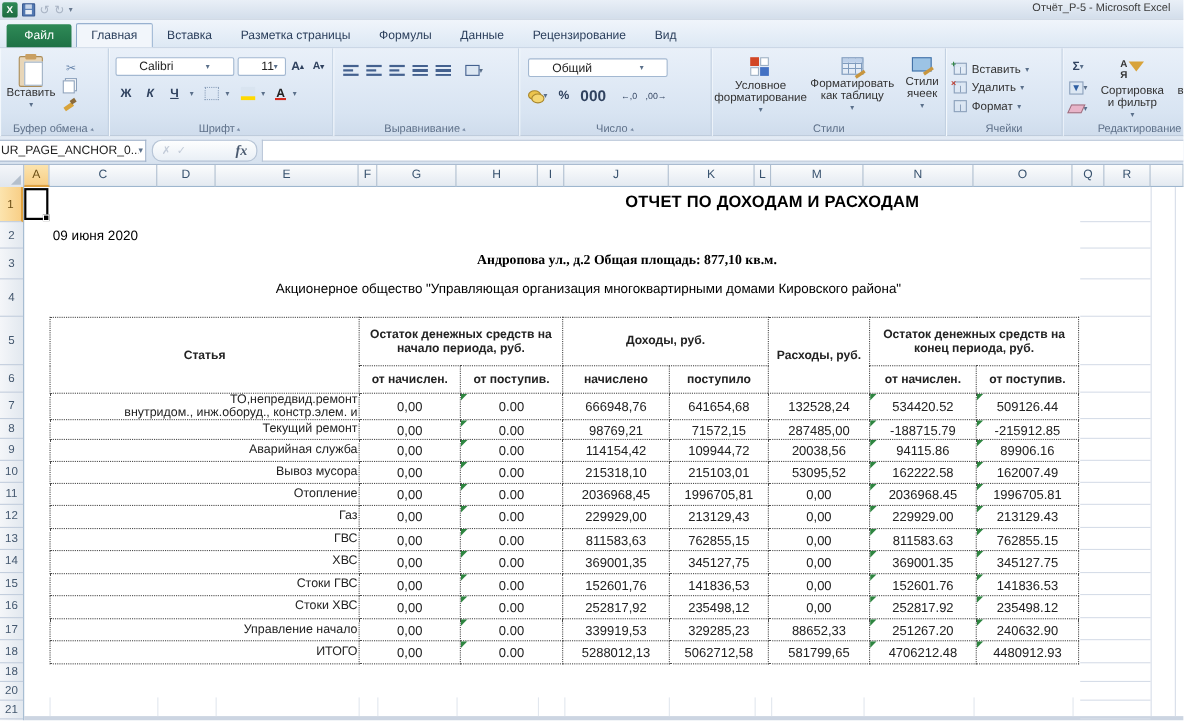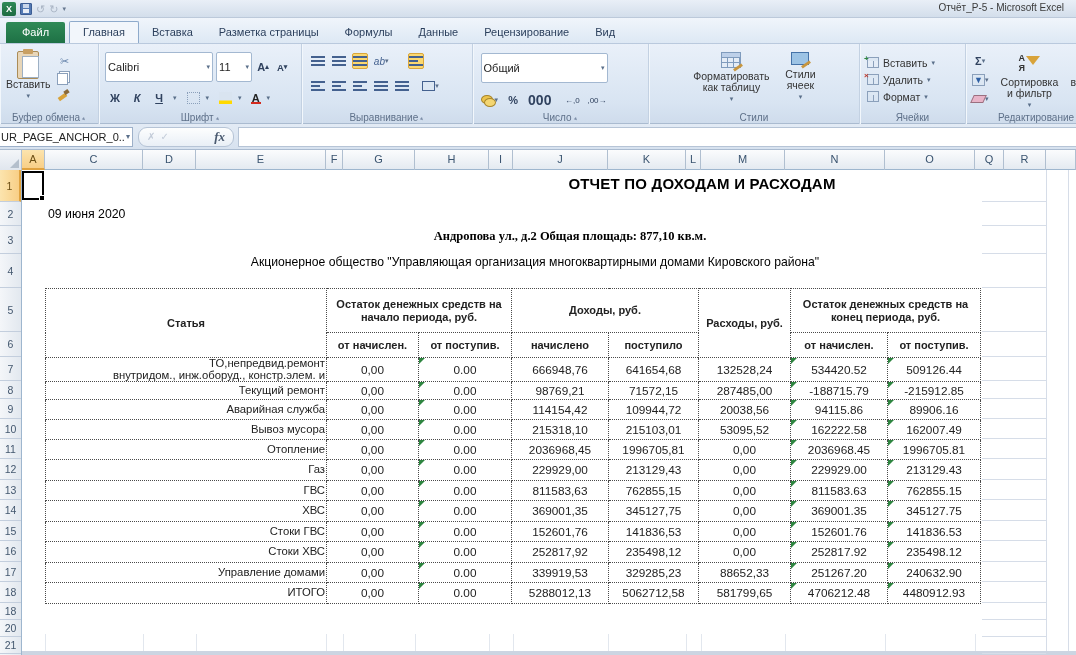--- a/index.html
+++ b/index.html
@@ -28,22 +28,22 @@
   .tab.active { background:#f2f6fb; border:1px solid #8eaacb; border-bottom:none; border-radius:2px 2px 0 0; }
 
   
   #ribbon { position:absolute; left:0; top:44px; width:1076px; height:80px;
     background:linear-gradient(#e9f0f9,#d8e4f2 75%,#cfdcec); border-bottom:1px solid #aabbd0; display:flex; }
   .rgroup { position:relative; height:80px; border-right:1px solid #c3d1e2; box-shadow:1px 0 0 #f2f7fc inset; padding-top:3px; }
   .rgroup-label { position:absolute; left:0; right:0; bottom:1px; text-align:center; font-size:10px; color:#5e7089; white-space:nowrap; }
   .launcher { display:inline-block; transform:rotate(45deg); font-size:6px; color:#7d8fa8; margin-left:3px; }
   .bigbtn { display:inline-flex; flex-direction:column; align-items:center; font-size:10.5px; color:#333; text-align:center; line-height:11px; }
   .darr { font-size:7px; color:#5a6f8a; }
-  .combo { background:#fff; border:1px solid #a3b8d1; border-radius:2px; height:30px; display:flex; align-items:center;
-    justify-content:space-between; padding:0 2px; font-size:11px; color:#222; }
+  .combo { background:#fff; border:1px solid #a3b8d1; border-radius:2px; height:17px; display:flex; align-items:center;
+    justify-content:space-between; padding:0 21px; font-size:11px; color:#222; }
   .sbtn { display:inline-flex; align-items:center; justify-content:center; height:16px; min-width:16px; font-size:11px; color:#30425f; }
   .sbtn.on { background:#fbd86f; border:1px solid #d9a63c; border-radius:2px; }
 
   
   .clipboard-ic { width:22px; height:28px; background:#e8d6b8; border:1px solid #ab8c57; border-radius:2px; position:relative; }
   .clipboard-ic:before { content:""; position:absolute; left:5px; top:-3px; width:10px; height:5px; background:#c9a063; border-radius:1px; }
   .clipboard-ic:after { content:""; position:absolute; left:4px; top:4px; width:15px; height:20px; background:#fff; border:1px solid #9db0c4; }
   .copy-ic { width:11px; height:12px; background:#fff; border:1px solid #8ba0bb; box-shadow:2px -2px 0 -1px #fff,2px -2px 0 #8ba0bb; }
   .brush-ic { width:12px; height:12px; position:relative; }
   .brush-ic:before { content:""; position:absolute; left:1px; top:6px; width:9px; height:4px; background:#d8a33a; transform:rotate(-35deg); }
@@ -216,38 +216,20 @@
       <span class="darr">▾</span>
       <span style="width:13px; height:12px; background:linear-gradient(#d9e4f0 0 8px,#ffd900 9px 12px); margin-left:4px;"></span>
       <span class="darr">▾</span>
       <span style="font-weight:bold; color:#222; background:linear-gradient(transparent 0 10px,#d42a1e 10px 13px); padding:0 1px; margin-left:3px;">А</span>
       <span class="darr">▾</span>
     </div>
     <div class="rgroup-label"><span>Шрифт</span><span class="launcher">▸</span></div>
   </div>
 
   <div class="rgroup" style="width:172px;">
-    <div style="display:flex; gap:5px; padding:6px 4px 0 8px; align-items:center;">
-      <span class="sbtn">
-          <span class="lines-ic"></span>
-        </span>
-      <span class="sbtn">
-          <span class="lines-ic"></span>
-        </span>
-      <span class="sbtn on">
-          <span class="lines-ic"></span>
-        </span>
-      <span class="sbtn">
-          <span class="orient-ic">ab</span>
-          <span class="darr">▾</span>
-        </span>
-      <span class="sbtn on" style="margin-left:14px;">
-          <span class="lines-ic short"></span>
-        </span>
-    </div>
     <div style="display:flex; gap:5px; padding:9px 4px 0 8px; align-items:center;">
       <span class="sbtn">
           <span class="lines-ic short"></span>
         </span>
       <span class="sbtn">
           <span class="lines-ic short"></span>
         </span>
       <span class="sbtn">
           <span class="lines-ic short"></span>
         </span>
@@ -280,20 +262,30 @@
       <span class="sbtn" style="font-weight:bold;">%</span>
       <span class="sbtn" style="font-weight:bold; font-size:14px;">000</span>
       <span class="sbtn" style="font-size:8px; margin-left:6px;">←,0</span>
       <span class="sbtn" style="font-size:8px;">,00→</span>
     </div>
     <div class="rgroup-label"><span>Число</span><span class="launcher">▸</span></div>
   </div>
 
   <div class="rgroup" style="width:213px;">
     <div style="display:flex; gap:6px; padding:5px 2px 0 5px; justify-content:center;">
+      <div class="bigbtn" style="width:78px;">
+        <span class="cond-ic">
+            <span></span>
+            <span></span>
+            <span></span>
+            <span></span>
+          </span>
+        <span style="margin-top:3px;">Условное форматирование</span>
+        <span class="darr">▾</span>
+      </div>
       <div class="bigbtn" style="width:84px;">
         <span class="table-ic"></span>
         <span style="margin-top:3px;">Форматировать как таблицу</span>
         <span class="darr">▾</span>
       </div>
       <div class="bigbtn" style="width:42px;">
         <span class="cellstyle-ic"></span>
         <span style="margin-top:4px;">Стили ячеек</span>
         <span class="darr">▾</span>
       </div>
@@ -565,21 +557,21 @@
             <td class="val">0,00</td>
             <td class="val flag">0.00</td>
             <td class="val">252817,92</td>
             <td class="val">235498,12</td>
             <td class="val">0,00</td>
             <td class="val flag">252817.92</td>
             <td class="val flag">235498.12</td>
           </tr>
           <tr style="height: 20px;">
             <td class="article">
-              <div>Управление домами</div>
+              <div>Управление начало</div>
             </td>
             <td class="val">0,00</td>
             <td class="val flag">0.00</td>
             <td class="val">339919,53</td>
             <td class="val">329285,23</td>
             <td class="val">88652,33</td>
             <td class="val flag">251267.20</td>
             <td class="val flag">240632.90</td>
           </tr>
           <tr style="height: 21px;">

